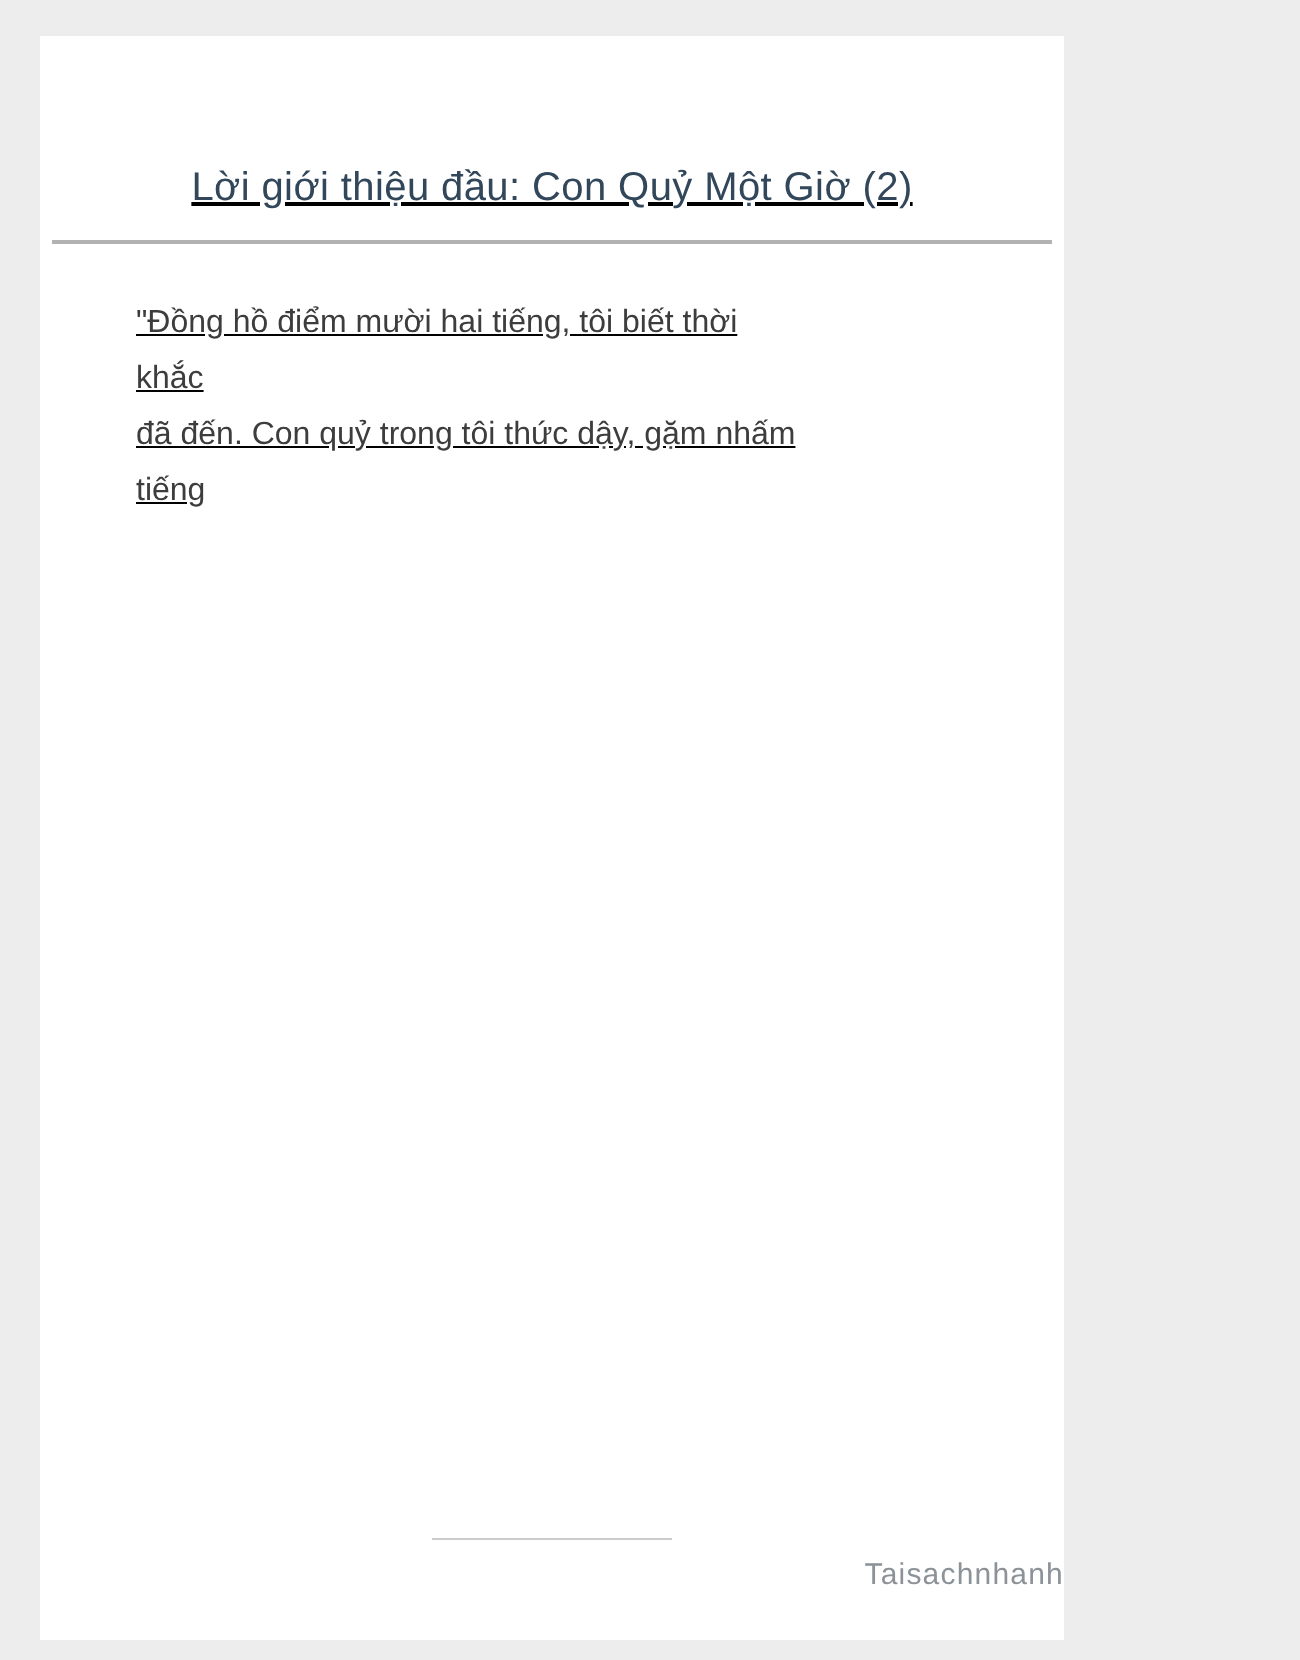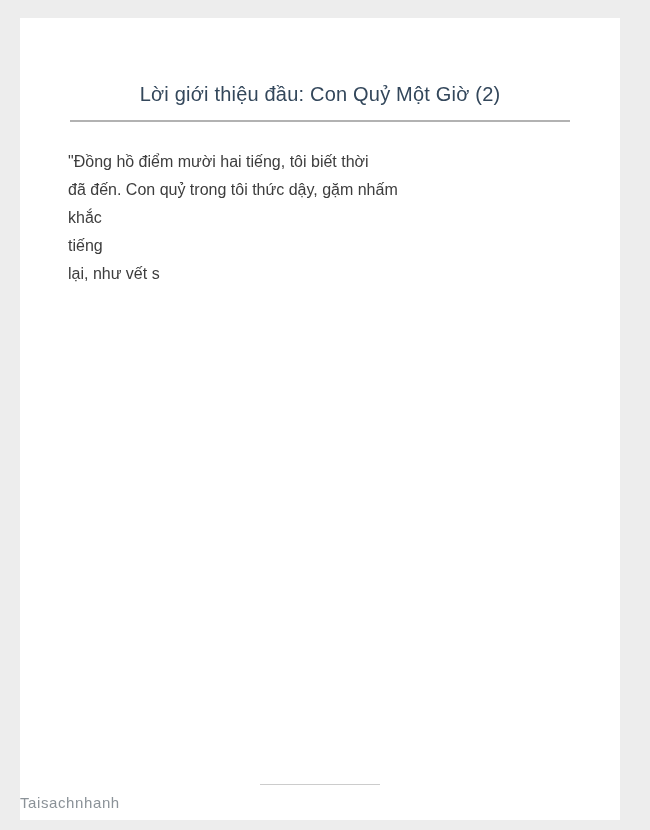--- a/index.html
+++ b/index.html
@@ -9,23 +9,24 @@
     height: 830px;
     background: #ededed;
     font-family: "Liberation Sans", sans-serif;
     overflow: hidden;
   }
 
   .page {
     position: absolute;
     left: 20px;
     top: 18px;
-    width: 600px;
+    width: 512px;
     height: 802px;
     background: #ffffff;
+    text-decoration: underline;
   }
 
   .title {
     margin-top: 62px;
     text-align: center;
     font-size: 20px;
     font-weight: 400;
     color: #33475b;
     line-height: 28px;
     letter-spacing: 0.2px;
@@ -49,22 +50,22 @@
 
   .body-text p {
     margin: 0;
     white-space: pre;
   }
 
   .footer {
     position: absolute;
     left: 0;
     right: 0;
-    bottom: 9px;
-    text-align: left;
+    bottom: 24px;
+    text-align: right;
   }
 
   .footer-divider {
     width: 120px;
     margin: 0 auto 9px auto;
     border: none;
     border-top: 1px solid #cccccc;
   }
 
   .footer-text {
@@ -77,24 +78,23 @@
 <body>
 
 <div class="page">
 
   <h1 class="title">Lời giới thiệu đầu: Con Quỷ Một Giờ (2)</h1>
 
   <hr class="title-divider">
 
   <div class="body-text">
     <p>"Đồng hồ điểm mười hai tiếng, tôi biết thời</p>
+    <p>khắc</p>
     <p>đã đến. Con quỷ trong tôi thức dậy, gặm nhấm</p>
-    <p>khắc</p>
     <p>tiếng</p>
-    <p>lại, như vết s</p>
   </div>
 
   <div class="footer">
     <hr class="footer-divider">
     <div class="footer-text">Taisachnhanh</div>
   </div>
 
 </div>
 
 </body></html>

